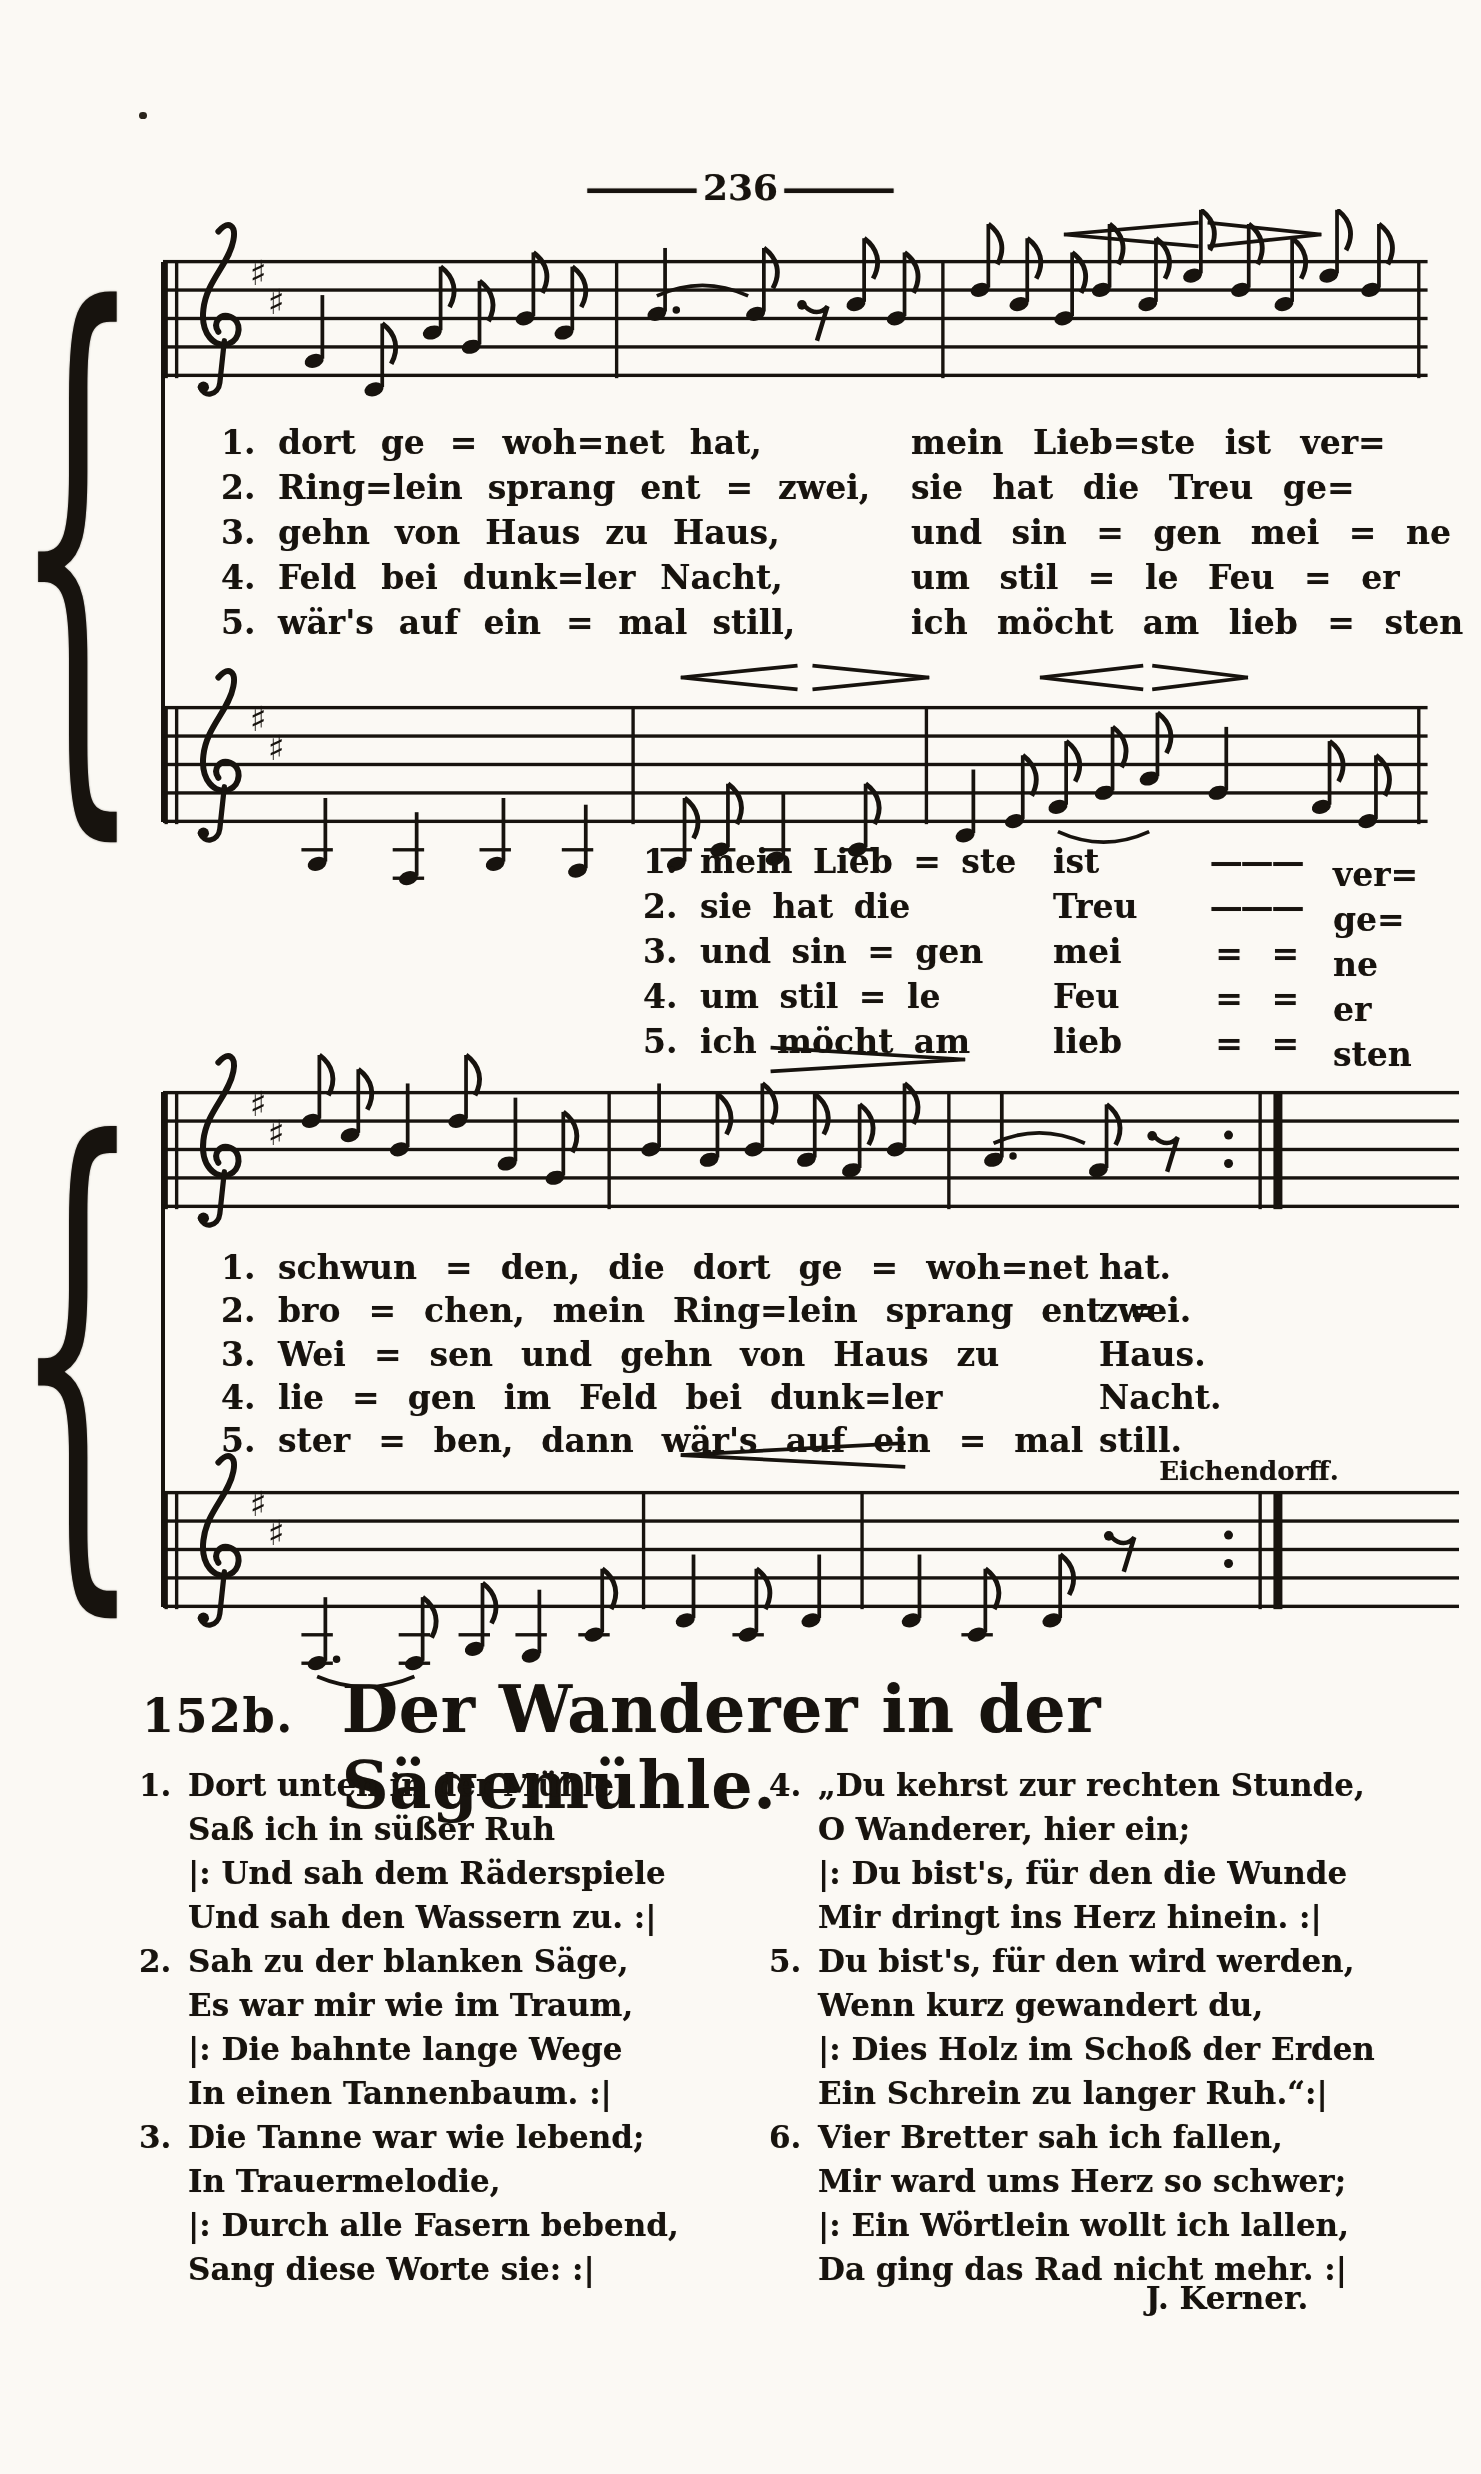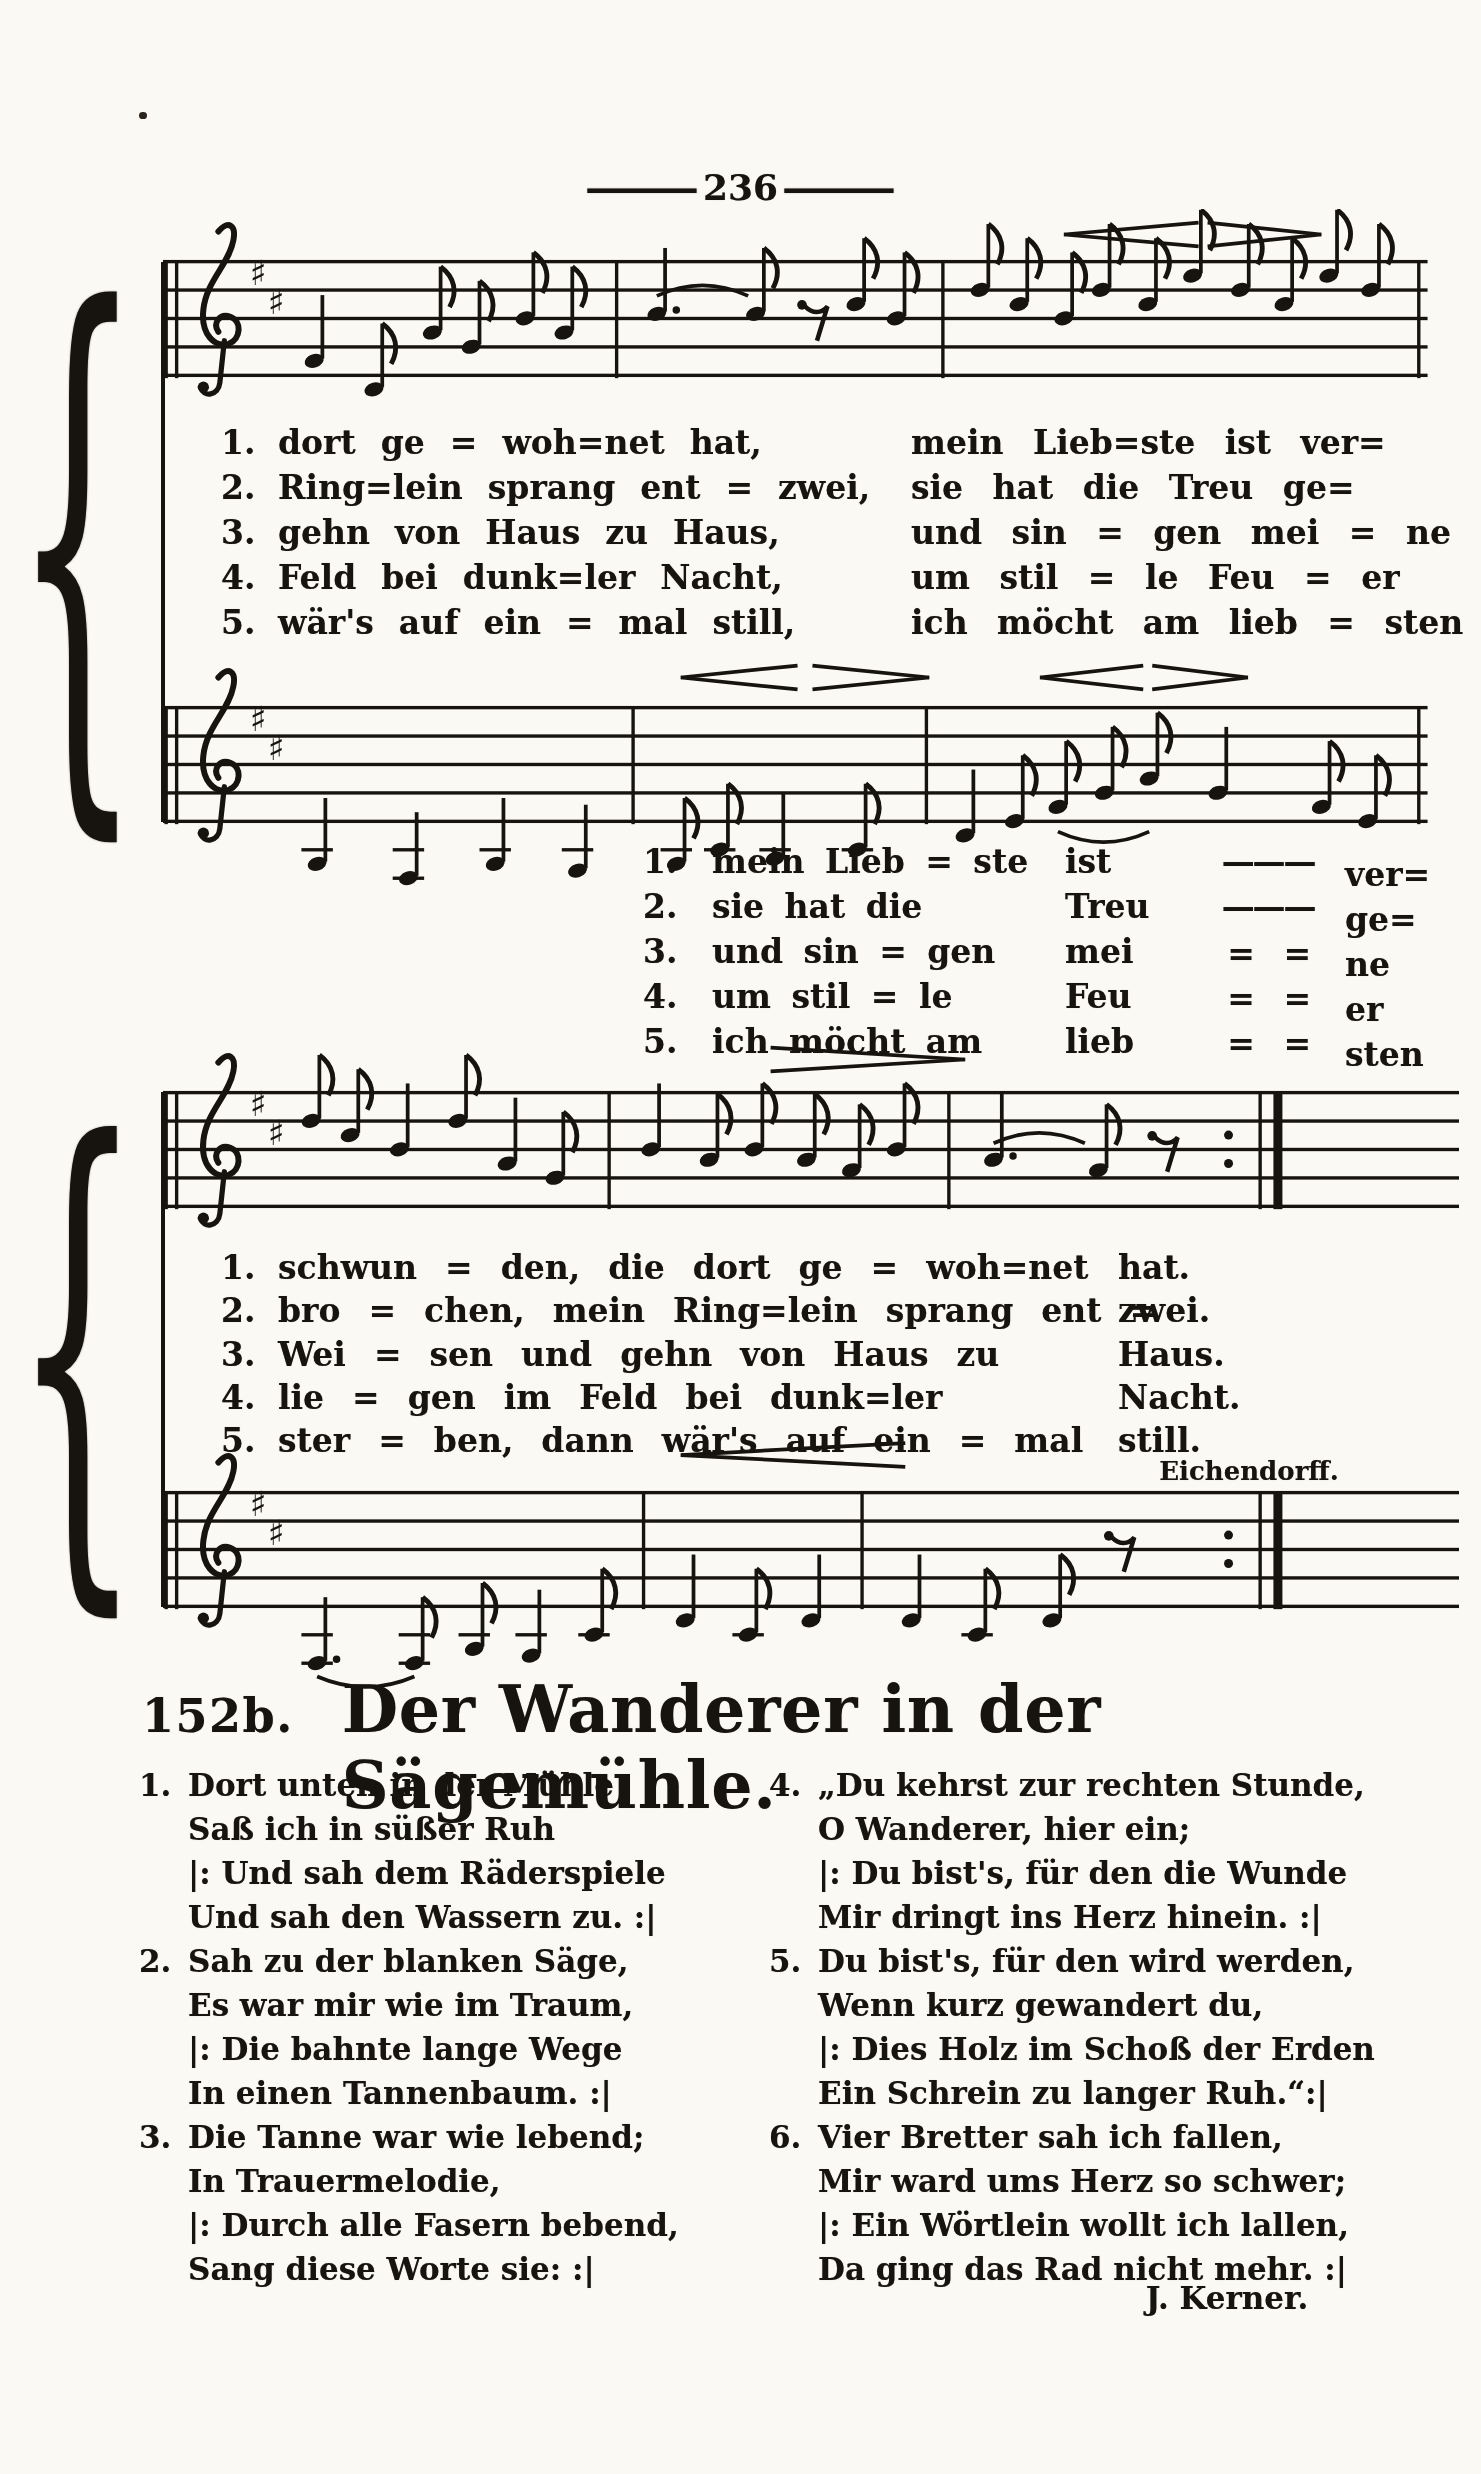--- a/index.html
+++ b/index.html
@@ -16,26 +16,26 @@
   
   .brace{left:37px;font-size:127px;font-weight:400;line-height:127px;transform-origin:50% 50%;}
   .sysline{left:161px;width:3.7px;background:#17130e;}
   
   .staffwrap{left:157px;width:1302px;height:262px;}
   
   .lyr{font-weight:700;font-size:33px;white-space:nowrap;display:flex;align-items:flex-start;}
   .lyr .no{width:57px;flex:none;}
   .b1 .a{width:633px;flex:none;word-spacing:13.5px;}
   .b1 .c{flex:1;word-spacing:18px;}
-  .b2 .a{width:353px;flex:none;word-spacing:9px;margin-left:12px;}
+  .b2 .a{width:353px;flex:none;word-spacing:9px;}
   .b2 .b{width:126px;flex:none;}
   .b2 .mid{width:154px;flex:none;text-align:center;letter-spacing:-2.2px;}
   .b2 .c{flex:1;margin-top:13px;}
   .b3 .a{width:821px;flex:none;word-spacing:16.5px;}
-  .b3 .c{flex:1;margin-left:19px;}
+  .b3 .c{flex:1;}
   .attrib{font-weight:700;font-size:26px;text-align:center;}
   
   .titlerow{top:1671px;left:142px;width:1227px;display:flex;align-items:baseline;justify-content:center;gap:48px;}
   .songno{font-size:46px;font-weight:700;letter-spacing:1.5px;}
   .songtitle{font-size:65px;font-weight:700;letter-spacing:0.7px;}
   
   .vcol{font-weight:700;font-size:31px;line-height:44px;}
   .vrow{display:flex;}
   .vno{width:49px;flex:none;}
   .vtext{flex:1;white-space:nowrap;}

